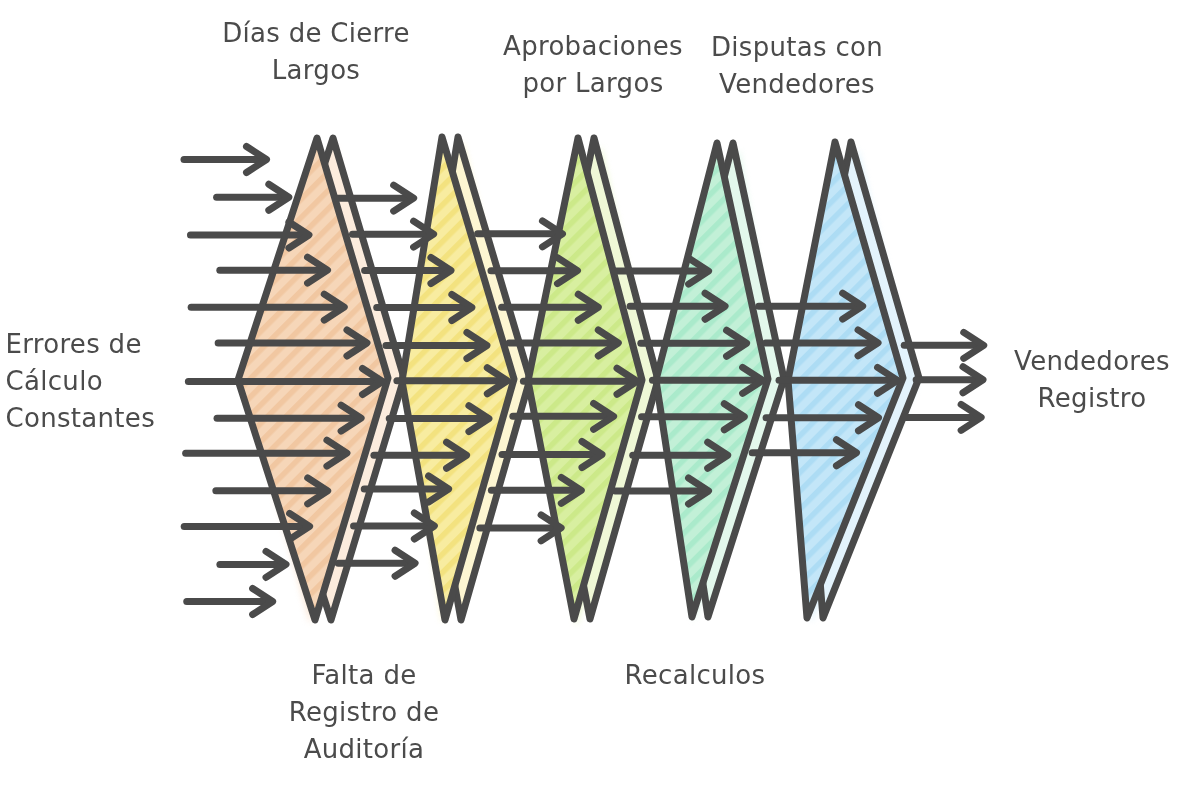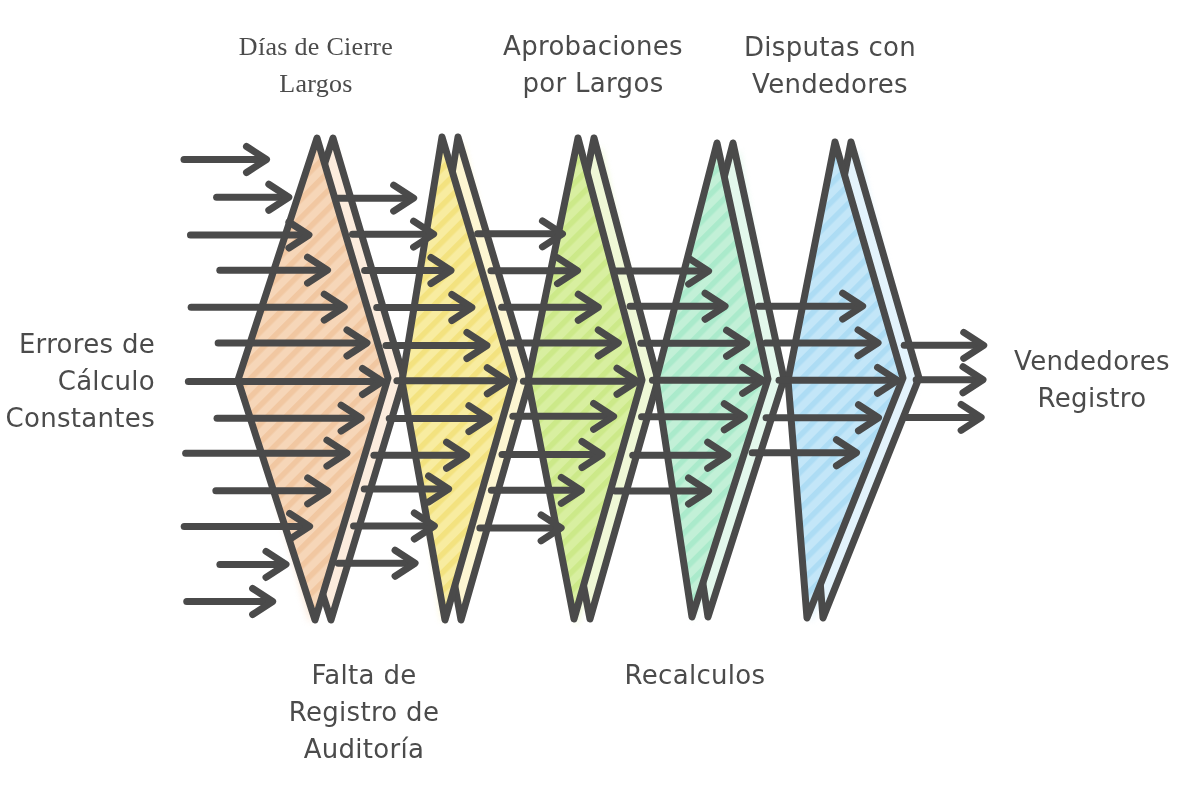--- a/index.html
+++ b/index.html
@@ -1,24 +1,24 @@
 <!DOCTYPE html>
 <html><head>
 <meta charset="utf-8">
 <style>
   html,body{margin:0;padding:0;background:#ffffff;}
   #stage{position:relative;width:1200px;height:795px;background:#ffffff;overflow:hidden;
          font-family:"DejaVu Sans","Liberation Sans",sans-serif;}
   #diagram-svg{position:absolute;left:0;top:0;width:1200px;height:795px;}
   .lbl{position:absolute;font-size:26px;line-height:37px;color:#4b4b4b;
        text-align:center;white-space:nowrap;letter-spacing:.3px;}
-  #lbl-top1{left:316px;top:28px;transform:translateX(-50%);font-family:Liberation Serif, serif;}
+  #lbl-top1{left:316px;top:15px;transform:translateX(-50%);}
   #lbl-top2{left:570px;top:28px;transform:translateX(-50%);margin-left:23px;}
-  #lbl-top3{left:830px;top:29px;transform:translateX(-50%);}
-  #lbl-left{right:1045px;top:326px;text-align:right;}
+  #lbl-top3{left:797px;top:29px;transform:translateX(-50%);}
+  #lbl-left{right:1045px;top:326px;text-align:left;}
   #lbl-bottom1{left:364px;top:657px;transform:translateX(-50%);}
   #lbl-bottom2{left:695px;top:657px;transform:translateX(-50%);}
   #lbl-right{left:1092px;top:343px;transform:translateX(-50%);}
 </style>
 </head>
 <body>
 
 <div id="stage">
   <svg id="diagram-svg" viewBox="0 0 1200 795">
       <defs>

